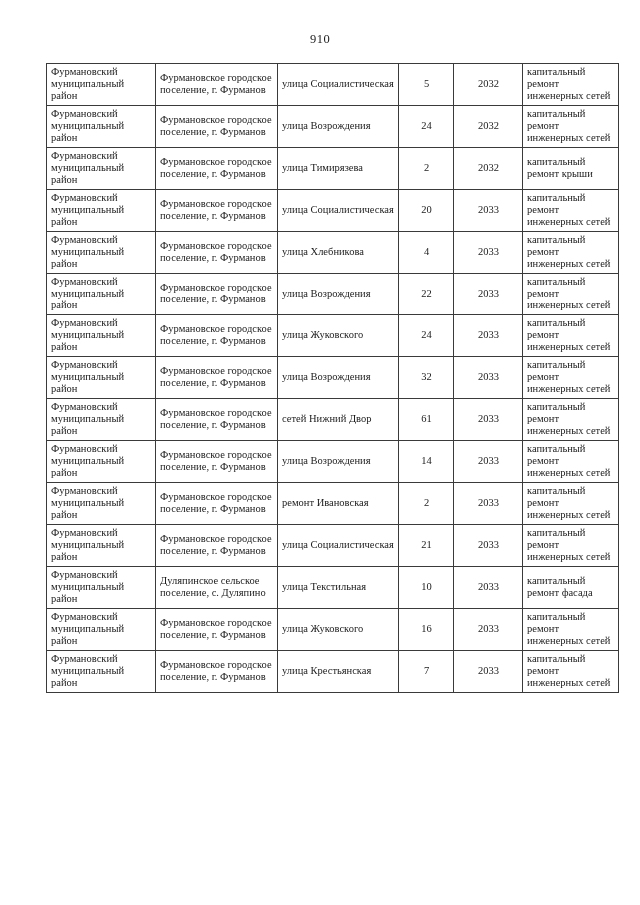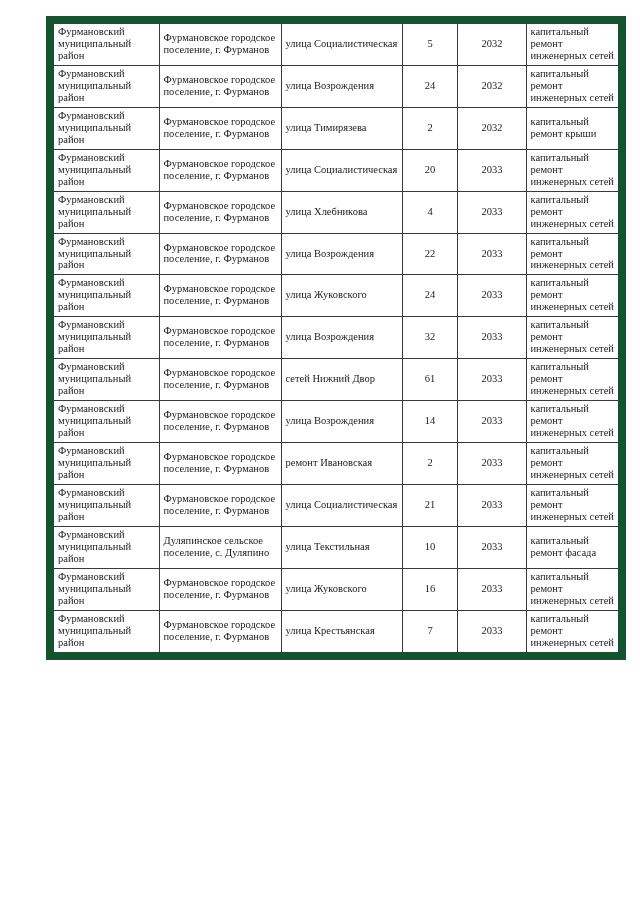--- a/index.html
+++ b/index.html
@@ -18,40 +18,41 @@
     margin-top: 32px;
     text-align: center;
     font-size: 12.5px;
     letter-spacing: 0.5px;
   }
   table.repair-table {
     border-collapse: collapse;
     table-layout: fixed;
     width: 572px;
     margin: 16px 0 0 46px;
-    border: 8px solid #14532d;
+    border: 1px solid #14532d;
   }
   table.repair-table td {
     border: 1px solid #3a3a3a;
     font-size: 10.5px;
     line-height: 1.14;
     padding: 2px 3px 3px 4px;
     vertical-align: middle;
     word-wrap: break-word;
   }
   td.cell-house, td.cell-year {
     text-align: center;
     padding-left: 1px;
     padding-right: 1px;
   }
 </style>
 </head>
 <body>
 
 <div>
+  <div class="page-number">910</div>
 
   <table class="repair-table">
     <colgroup>
       <col style="width:109px">
       <col style="width:122px">
       <col style="width:121px">
       <col style="width:55px">
       <col style="width:69px">
       <col style="width:96px">
     </colgroup>

